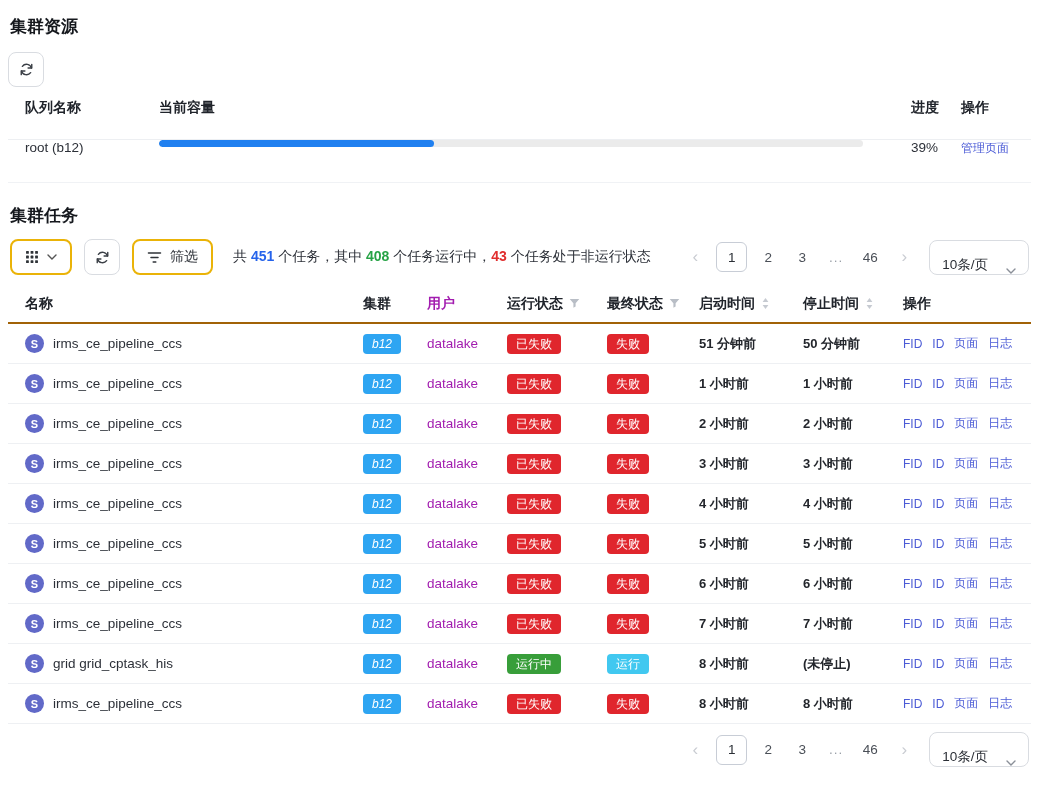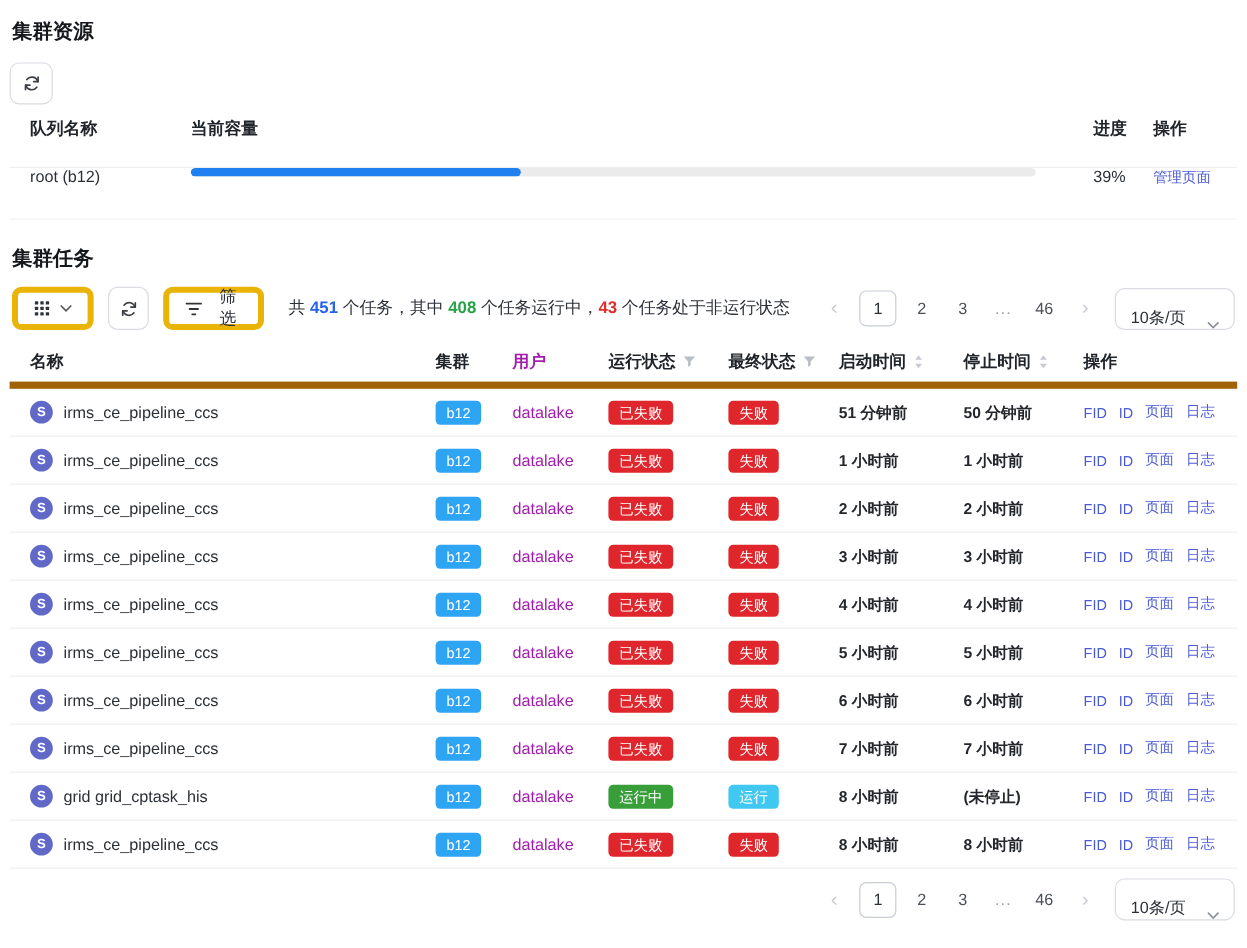--- a/index.html
+++ b/index.html
@@ -7,21 +7,21 @@
   body { font-family:"Liberation Sans","DejaVu Sans",sans-serif; color:#333; }
   .page { width:1039px; height:790px; padding:10px 8px 0; overflow:hidden; position:relative; background:#fff; }
 
   .section-title { font-size:17px; font-weight:700; color:#15181d; margin:6px 0 0 2px; line-height:22px; }
   .section-title.second { margin-top:22px; }
 
   .btn-row1 { margin-top:14px; }
   .icon-btn { width:36px; height:35px; display:inline-flex; align-items:center; justify-content:center;
     border:1px solid #d9dce1; border-radius:8px; background:#fff; cursor:pointer; padding:0; }
   .btn { display:inline-flex; align-items:center; gap:8px; height:36px; padding:0 13px;
-    border:5px solid #eab308; border-radius:8px; background:#fff; font-size:14px; color:#2b2f36; cursor:pointer;
+    border:2px solid #eab308; border-radius:8px; background:#fff; font-size:14px; color:#2b2f36; cursor:pointer;
     font-family:inherit; }
 
   
   .res-table { margin-top:12px; font-size:13.5px; }
   .res-header, .res-row { display:flex; padding-left:17px; }
   .res-header { height:41px; border-bottom:1px solid #edeff2; color:#20242b; font-weight:600; font-size:14px; }
   .res-row { height:43px; border-bottom:1px solid #f0f2f5; color:#2c3038; }
   .col-queue { width:122px; }
   .col-capacity { flex:1; padding-right:48px;margin-left:12px; }
   .col-progress { width:50px; }
@@ -46,40 +46,40 @@
     font-size:13.5px; color:#4a4f57; cursor:pointer; user-select:none; }
   .pg.chev { color:#c9ccd2; font-size:17px; font-weight:400; }
   .pg.num.active { border:1px solid #c8cdd6; border-radius:6px; min-width:31px; color:#2b2f36; background:#fff; }
   .pg.dots { color:#9aa0a8; letter-spacing:1px; cursor:default; }
   .pg-select { display:inline-flex; align-items:flex-end; gap:18px; height:35px; padding:0 12px;
     border:1px solid #d9dce1; border-radius:8px; font-size:13.5px; color:#2b2f36; cursor:pointer; margin-left:4px;
     background:#fff; white-space:nowrap; }
 
   
   .task-table { margin-top:10px; font-size:13.5px; }
-  .t-header { display:flex; align-items:center; height:39px; border-bottom:6px solid #a16207;
+  .t-header { display:flex; align-items:center; height:39px; border-bottom:2px solid #a16207;
     color:#20242b; font-weight:600; font-size:14px; }
   .t-header .hic { margin-left:6px; display:inline-flex; cursor:pointer; }
   .task-row { display:flex; align-items:center; height:40px; border-bottom:1px solid #eef0f3; }
   .cell { display:flex; align-items:center; }
   .c-name { flex:1; min-width:0; padding-left:17px; gap:9px; }
   .c-cluster { width:64px; }
   .c-user { width:80px; color:#a21caf; }
   .c-run { width:100px; }
   .c-final { width:92px; }
   .c-start { width:104px; }
   .c-stop { width:100px; }
   .c-actions { width:128px; gap:10px; }
   .tname { color:#2c3038; overflow:hidden; text-overflow:ellipsis; white-space:nowrap; }
 
   .avatar { width:19px; height:19px; border-radius:50%; background:var(--avatar-bg,#6169c8); color:#fff;
     font-size:11px; font-weight:700; display:inline-flex; align-items:center; justify-content:center; flex:none; }
 
   .badge { display:inline-block; color:#fff; font-size:12px; line-height:1; padding:4px 9px; border-radius:4px; }
-  .badge.blue  { background:var(--badge-blue,#2ea5f2); }
+  .badge.blue  { background:var(--badge-blue,#2ea5f2);font-style:italic; }
   .badge.red   { background:var(--badge-red,#e0262d); }
   .badge.green { background:var(--badge-green,#389e3a); }
   .badge.cyan  { background:var(--badge-cyan,#41c8f0); }
 
   .time { font-weight:700; font-size:13px; color:#23262c; }
 
   .pager-row { display:flex; justify-content:flex-end; margin-top:8px; padding-right:2px; }
 </style>
 </head>
 <body>

